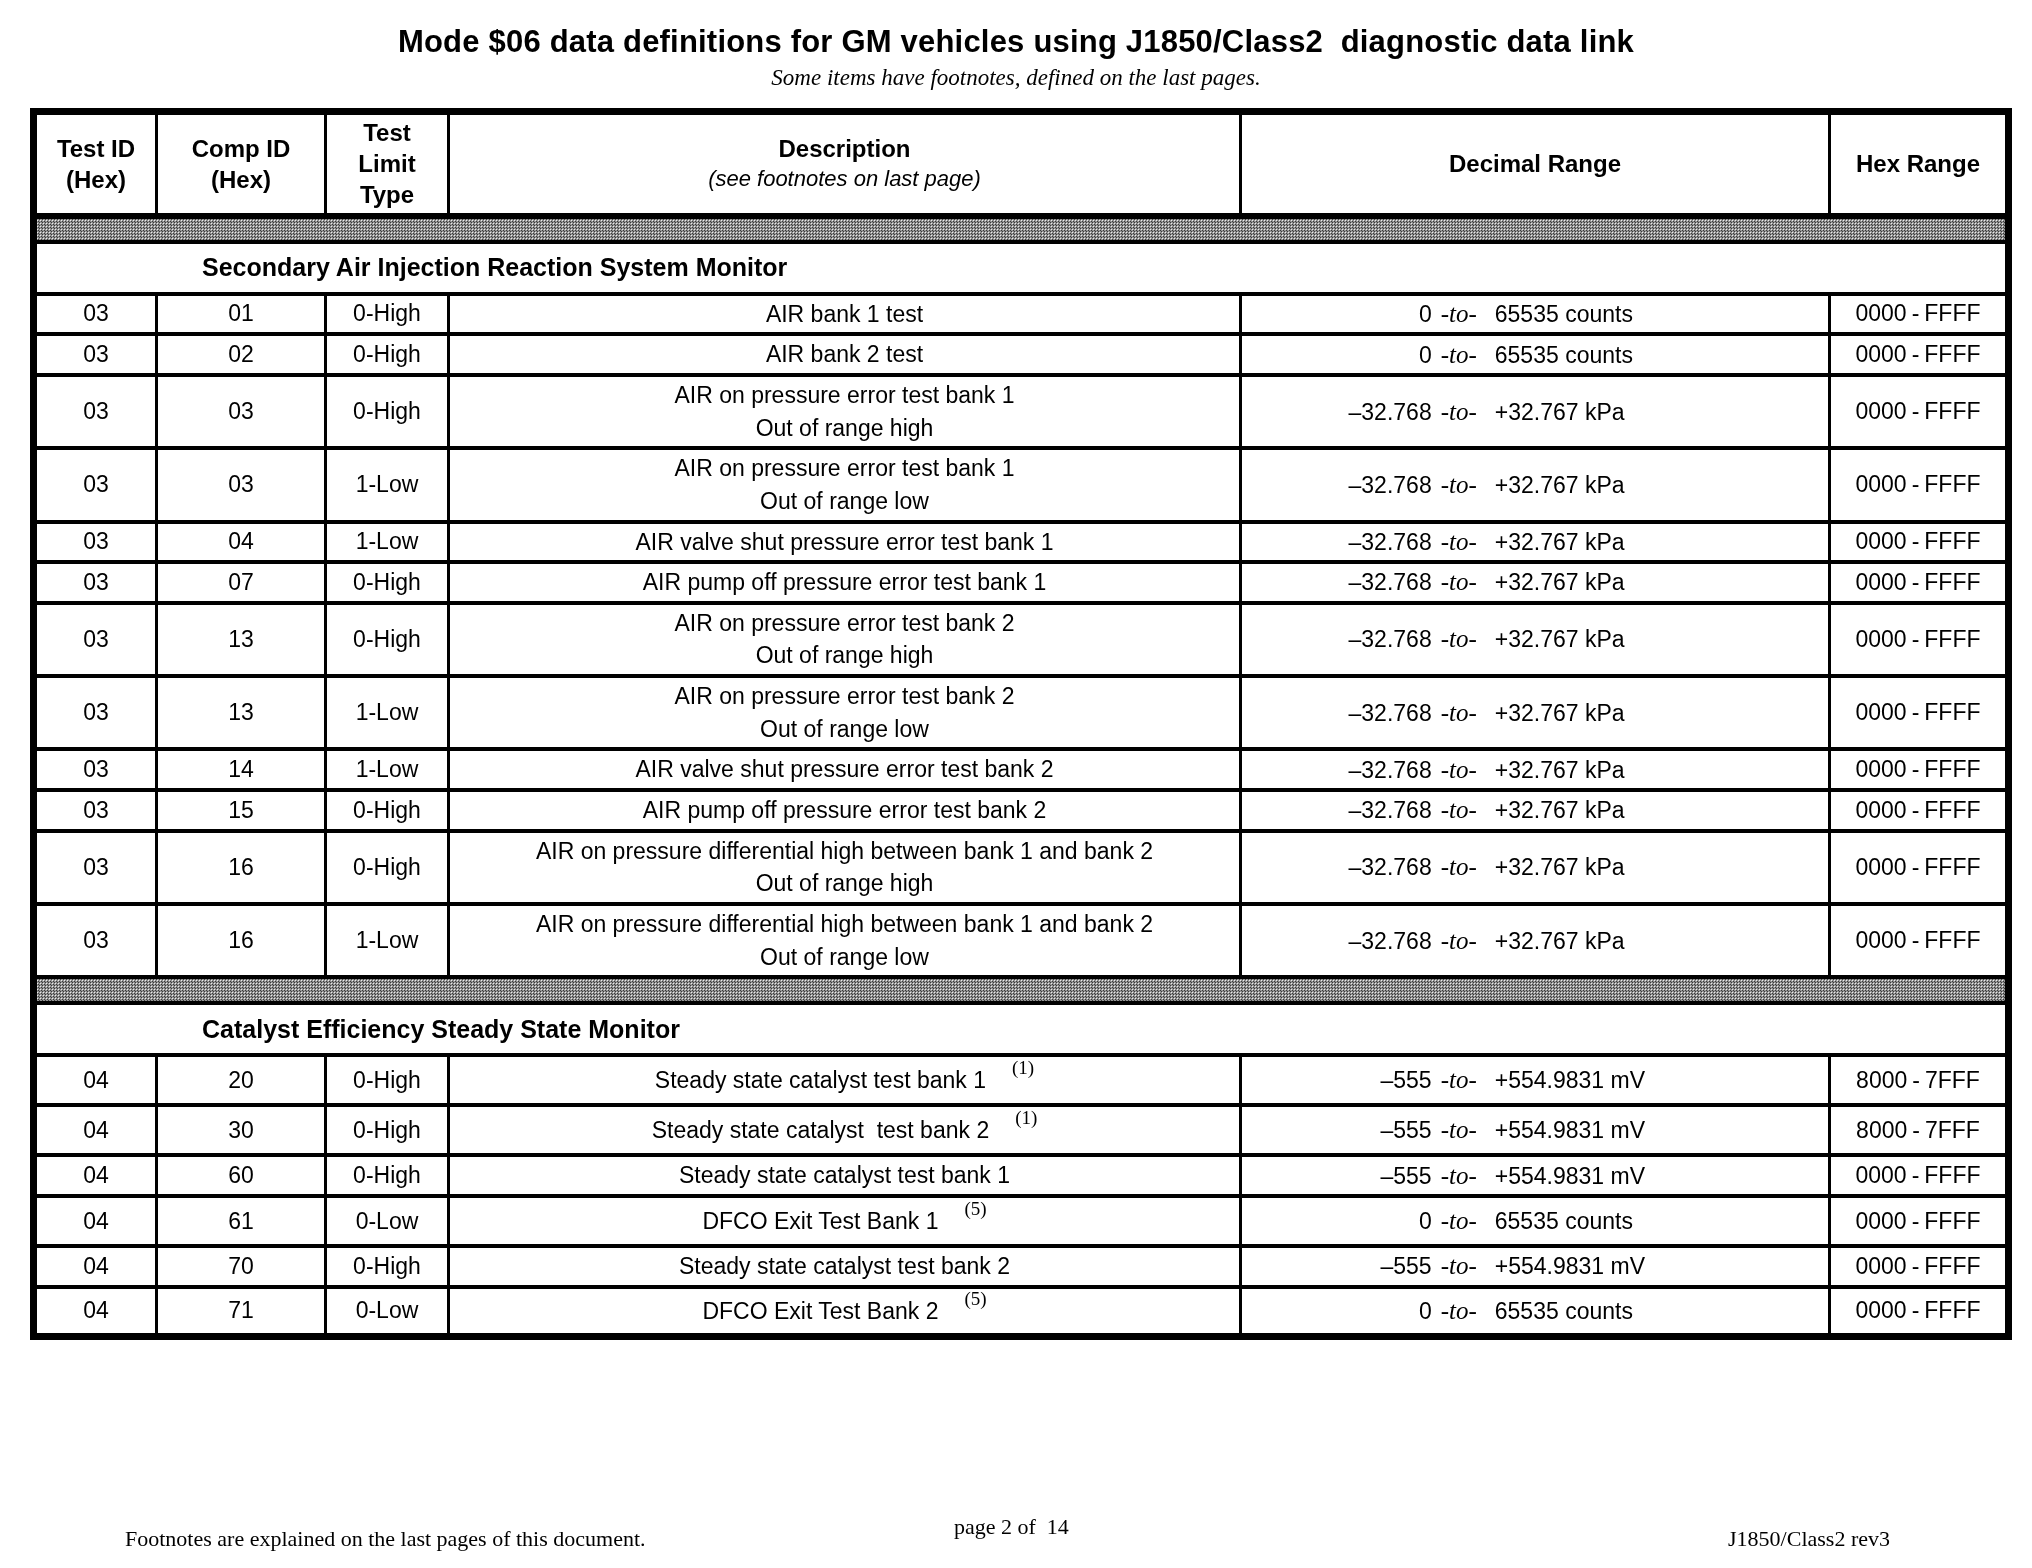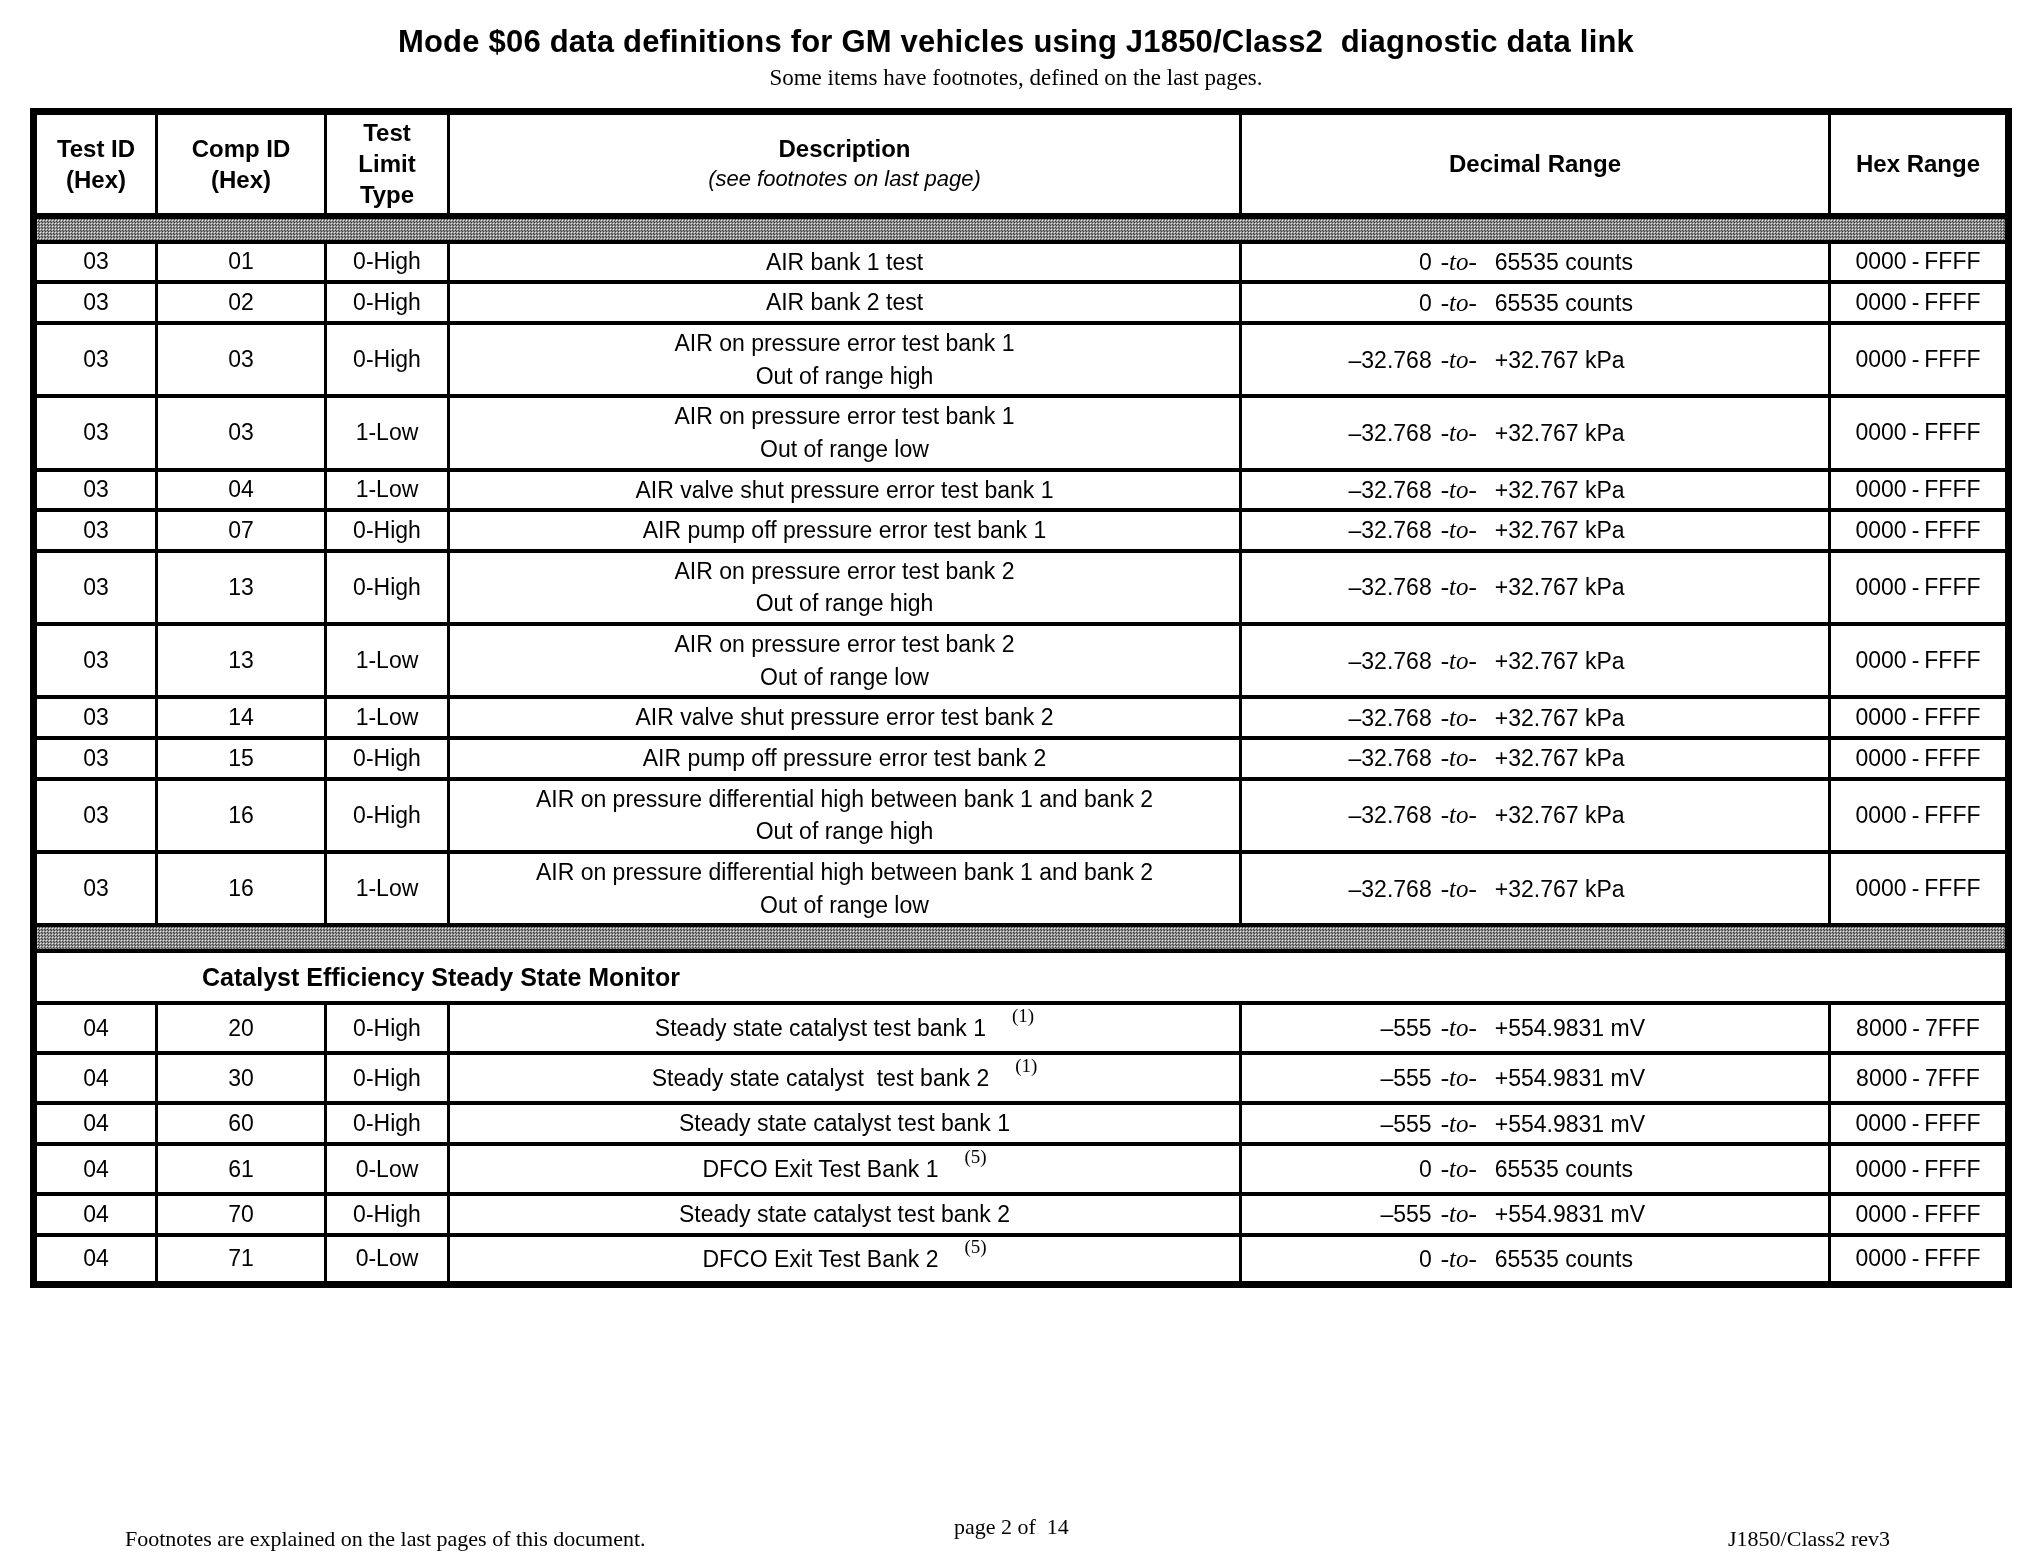--- a/index.html
+++ b/index.html
@@ -19,20 +19,21 @@
     font-weight:bold;
     white-space:pre-wrap;
     letter-spacing:0.2px;
   }
   .doc-subtitle {
     margin-top:5px;
     text-align:center;
     font-family:"Liberation Serif","DejaVu Serif",serif;
     font-size:23px;
     white-space:pre-wrap;
+    font-style:italic;
   }
   table.data-table {
     table-layout:fixed;
     border-collapse:collapse;
     margin:17px 0 0 30px;
     width:1975px;
     border:7px solid #000;
     background:#fff;
     padding-left:27px;
   }
@@ -138,20 +139,23 @@
           <span class="desc-note">(see footnotes on last page)</span>
         </th>
         <th>Decimal Range</th>
         <th>Hex Range</th>
       </tr>
     </thead>
     <tbody>
         <tr class="hatch-row">
           <td class="hatch" colspan="6"></td>
         </tr>
+        <tr class="section-row">
+          <td class="section-title" colspan="6">Secondary Air Injection Reaction System Monitor</td>
+        </tr>
         <tr class="row-single">
           <td class="c-num">03</td>
           <td class="c-num">01</td>
           <td class="c-num">0-High</td>
           <td class="c-desc">
             <span class="desc-line">AIR bank 1 test</span>
           </td>
           <td class="c-dec">
             <span class="dec-wrap">
               <span class="dec-low">0</span>

